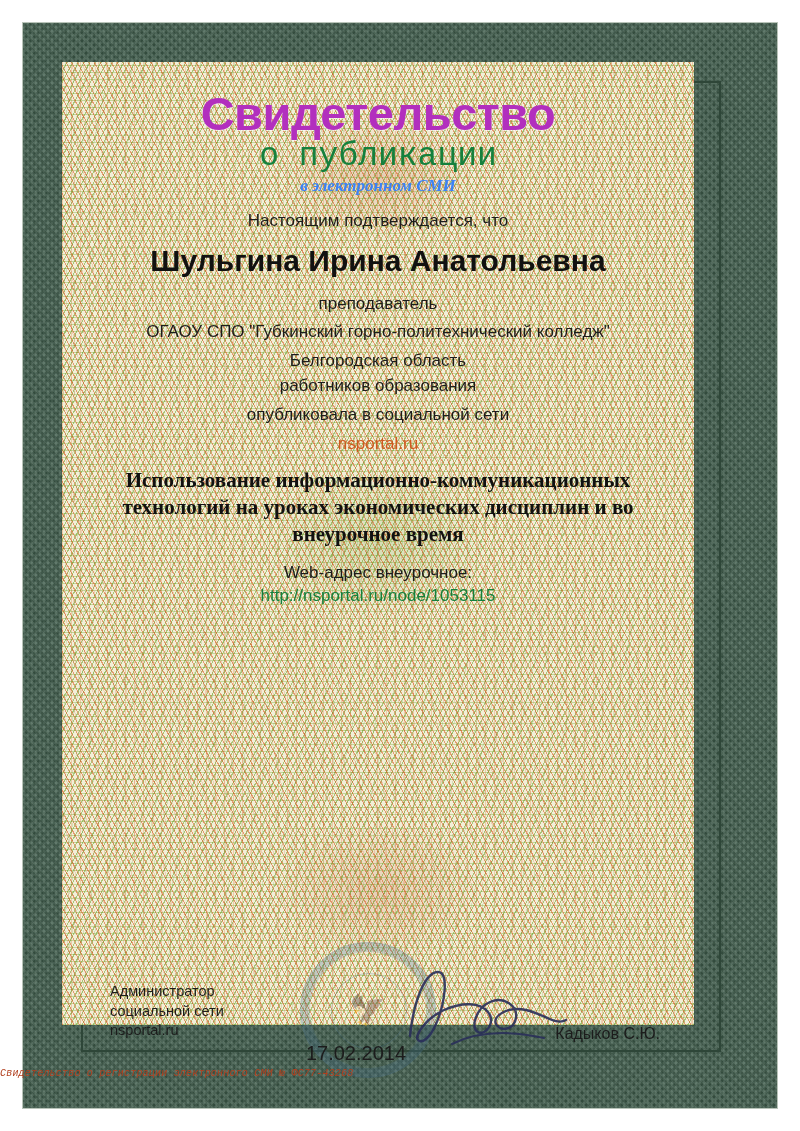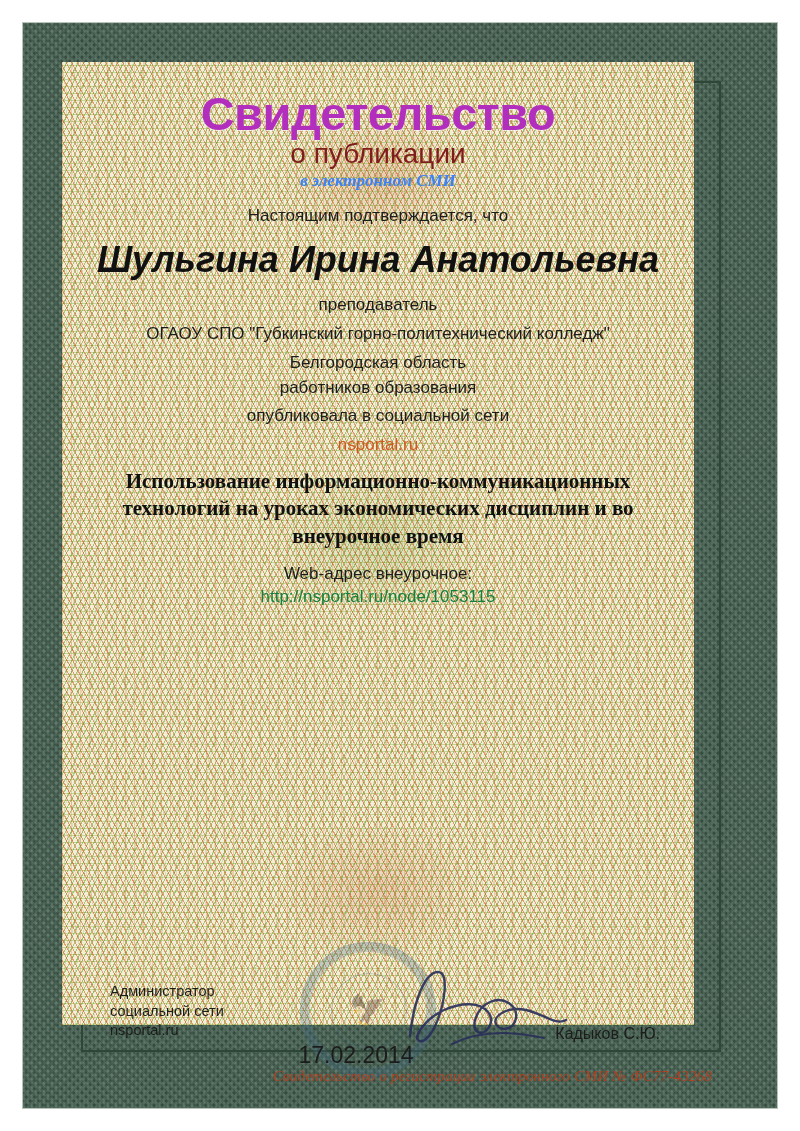--- a/index.html
+++ b/index.html
@@ -109,49 +109,48 @@
     font-family: "Liberation Sans", sans-serif;
     font-weight: bold;
     font-size: 47px;
     line-height: 1.0;
     color: #b22fbe;
     letter-spacing: -0.5px;
     text-shadow: 0 1px 0 rgba(255,255,255,0.6);
     margin: 4px 0 2px 0;
   }
   .title-sub {
-    font-family: Liberation Sans, sans-serif;
-    font-size: 28px;
-    color: #7f1d1d;
+    font-family: Liberation Mono, monospace;
+    font-size: 33px;
+    color: #15803d;
     line-height: 1.1;
     margin: 0 0 0 0;
   }
   .title-sub2 {
     font-family: "Liberation Serif", serif;
     font-style: italic;
     font-weight: bold;
     font-size: 17px;
     color: #3b82f6;
     margin: 1px 0 14px 0;
   }
 
   .line-plain {
     font-size: 17px;
     color: #1c1c1c;
     line-height: 1.28;
     margin: 7px 0;
   }
 
   .name {
-    font-size: 36px;
+    font-size: 30px;
     font-weight: bold;
     color: #111111;
     line-height: 1.15;
     margin: 12px 0 14px 0;
-    font-style: italic;
   }
 
   .line-org {
     font-size: 17px;
     color: #1c1c1c;
     line-height: 1.3;
     margin: 6px 0;
   }
 
   .site-link {
@@ -245,32 +244,32 @@
     height: 100px;
     opacity: 0.9;
   }
 
   .date {
     position: absolute;
     left: 0;
     right: 0;
     top: 1042px;
     text-align: center;
-    font-size: 23px;
+    font-size: 20px;
     color: #1c1c1c;
   }
   .footnote {
     position: absolute;
     left: 0;
     right: 0;
     top: 1068px;
-    text-align: right;
-    font-family: Liberation Serif, serif;
+    text-align: left;
+    font-family: Liberation Mono, monospace;
     font-style: italic;
-    font-size: 15px;
+    font-size: 10px;
     color: #b2401f;
     letter-spacing: 0.2px;
   }
 </style>
 </head>
 <body>
 
 <div class="page">
 
   <div class="cert-outer">

